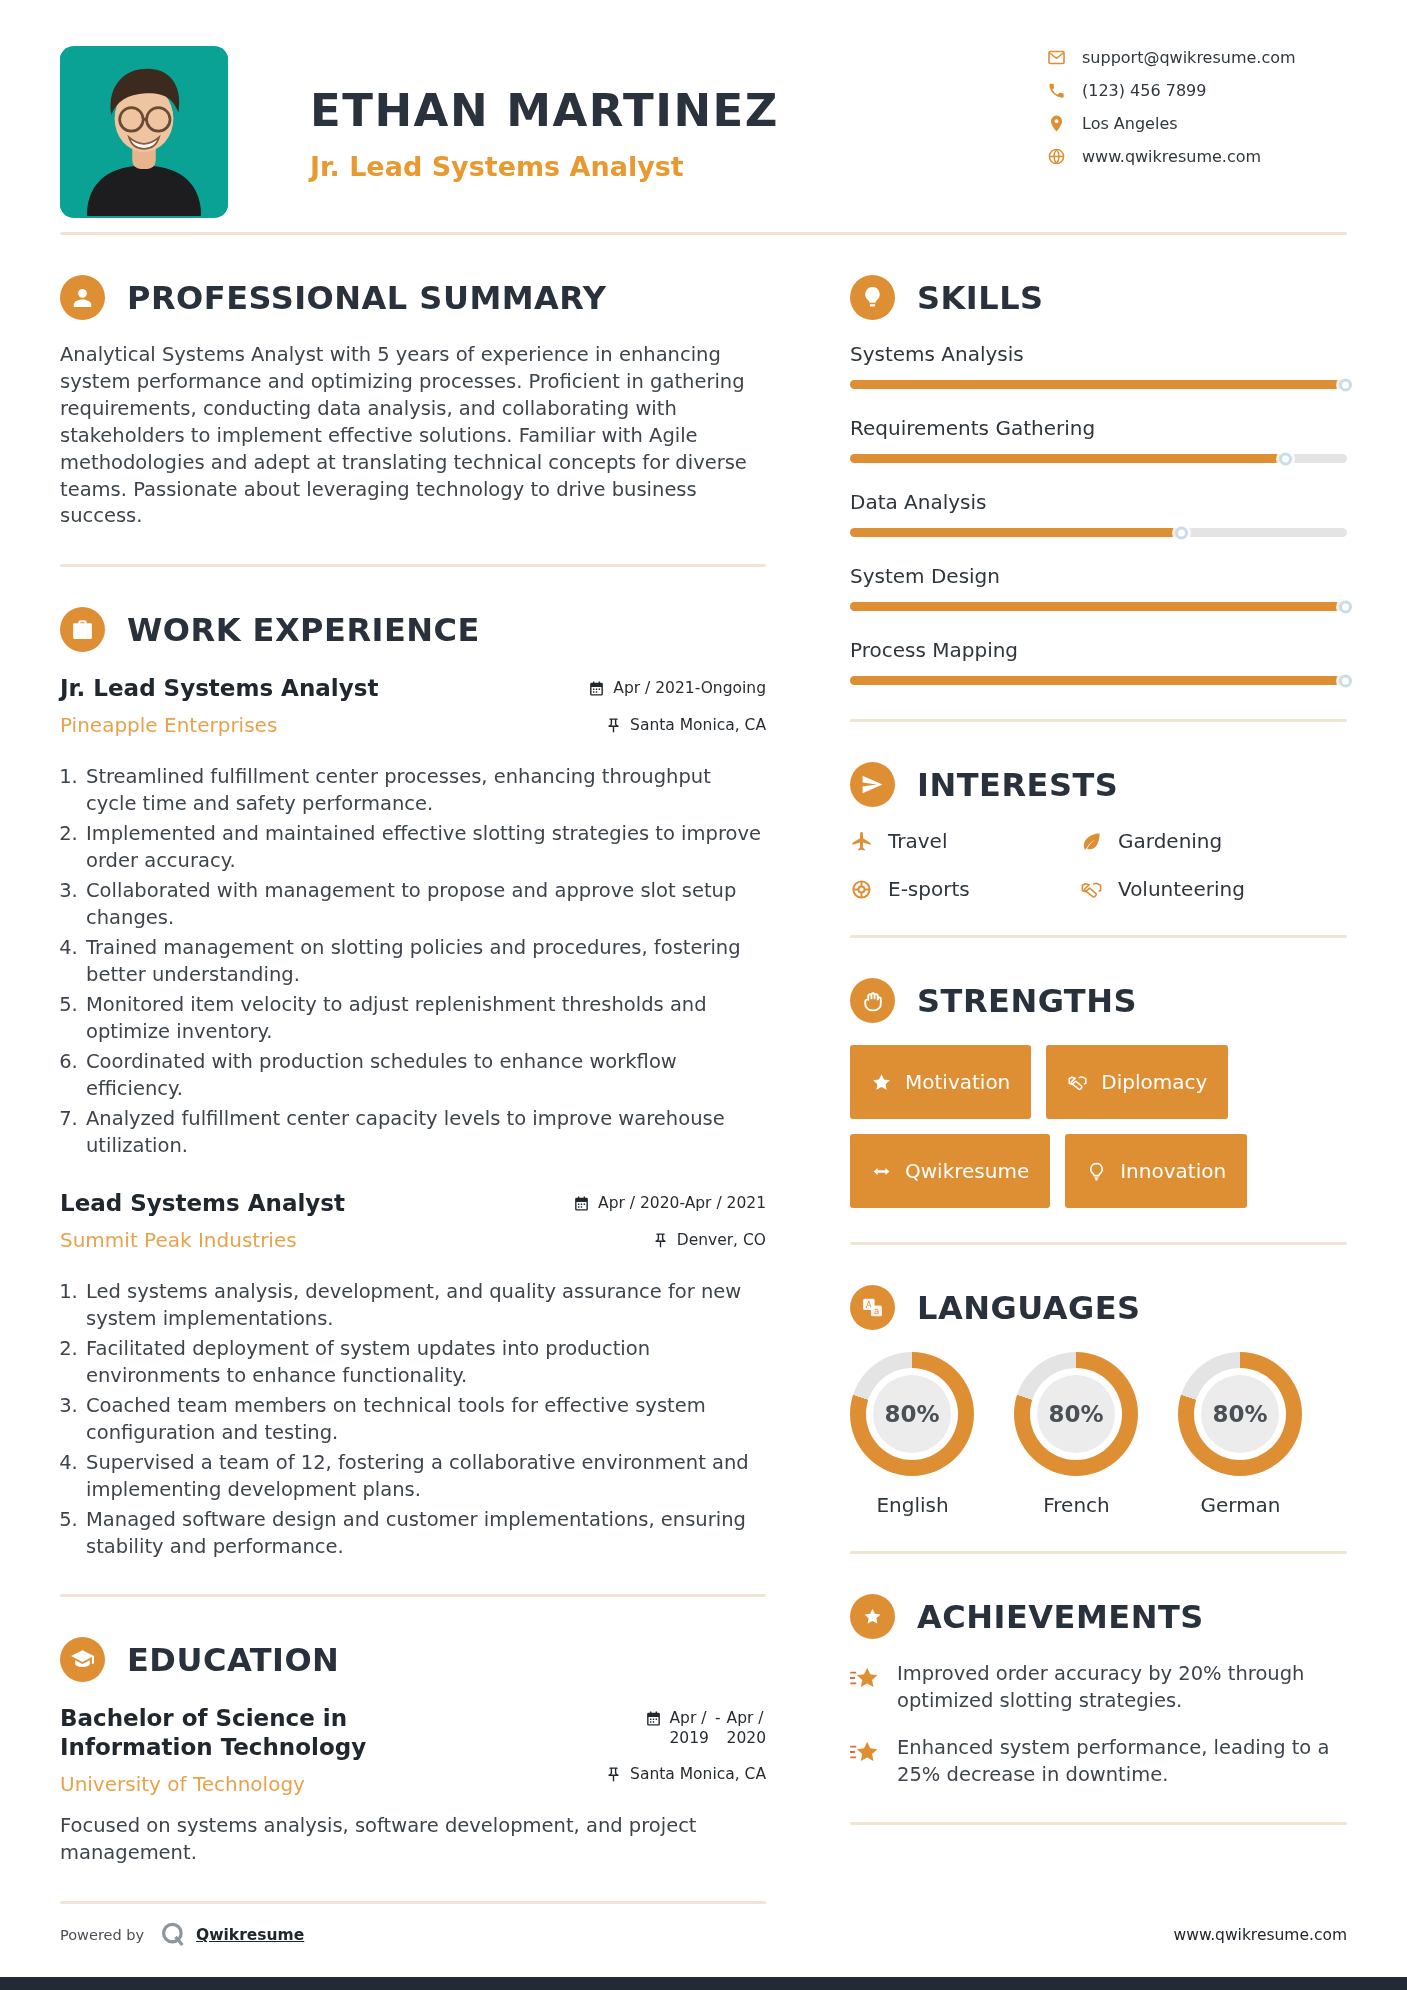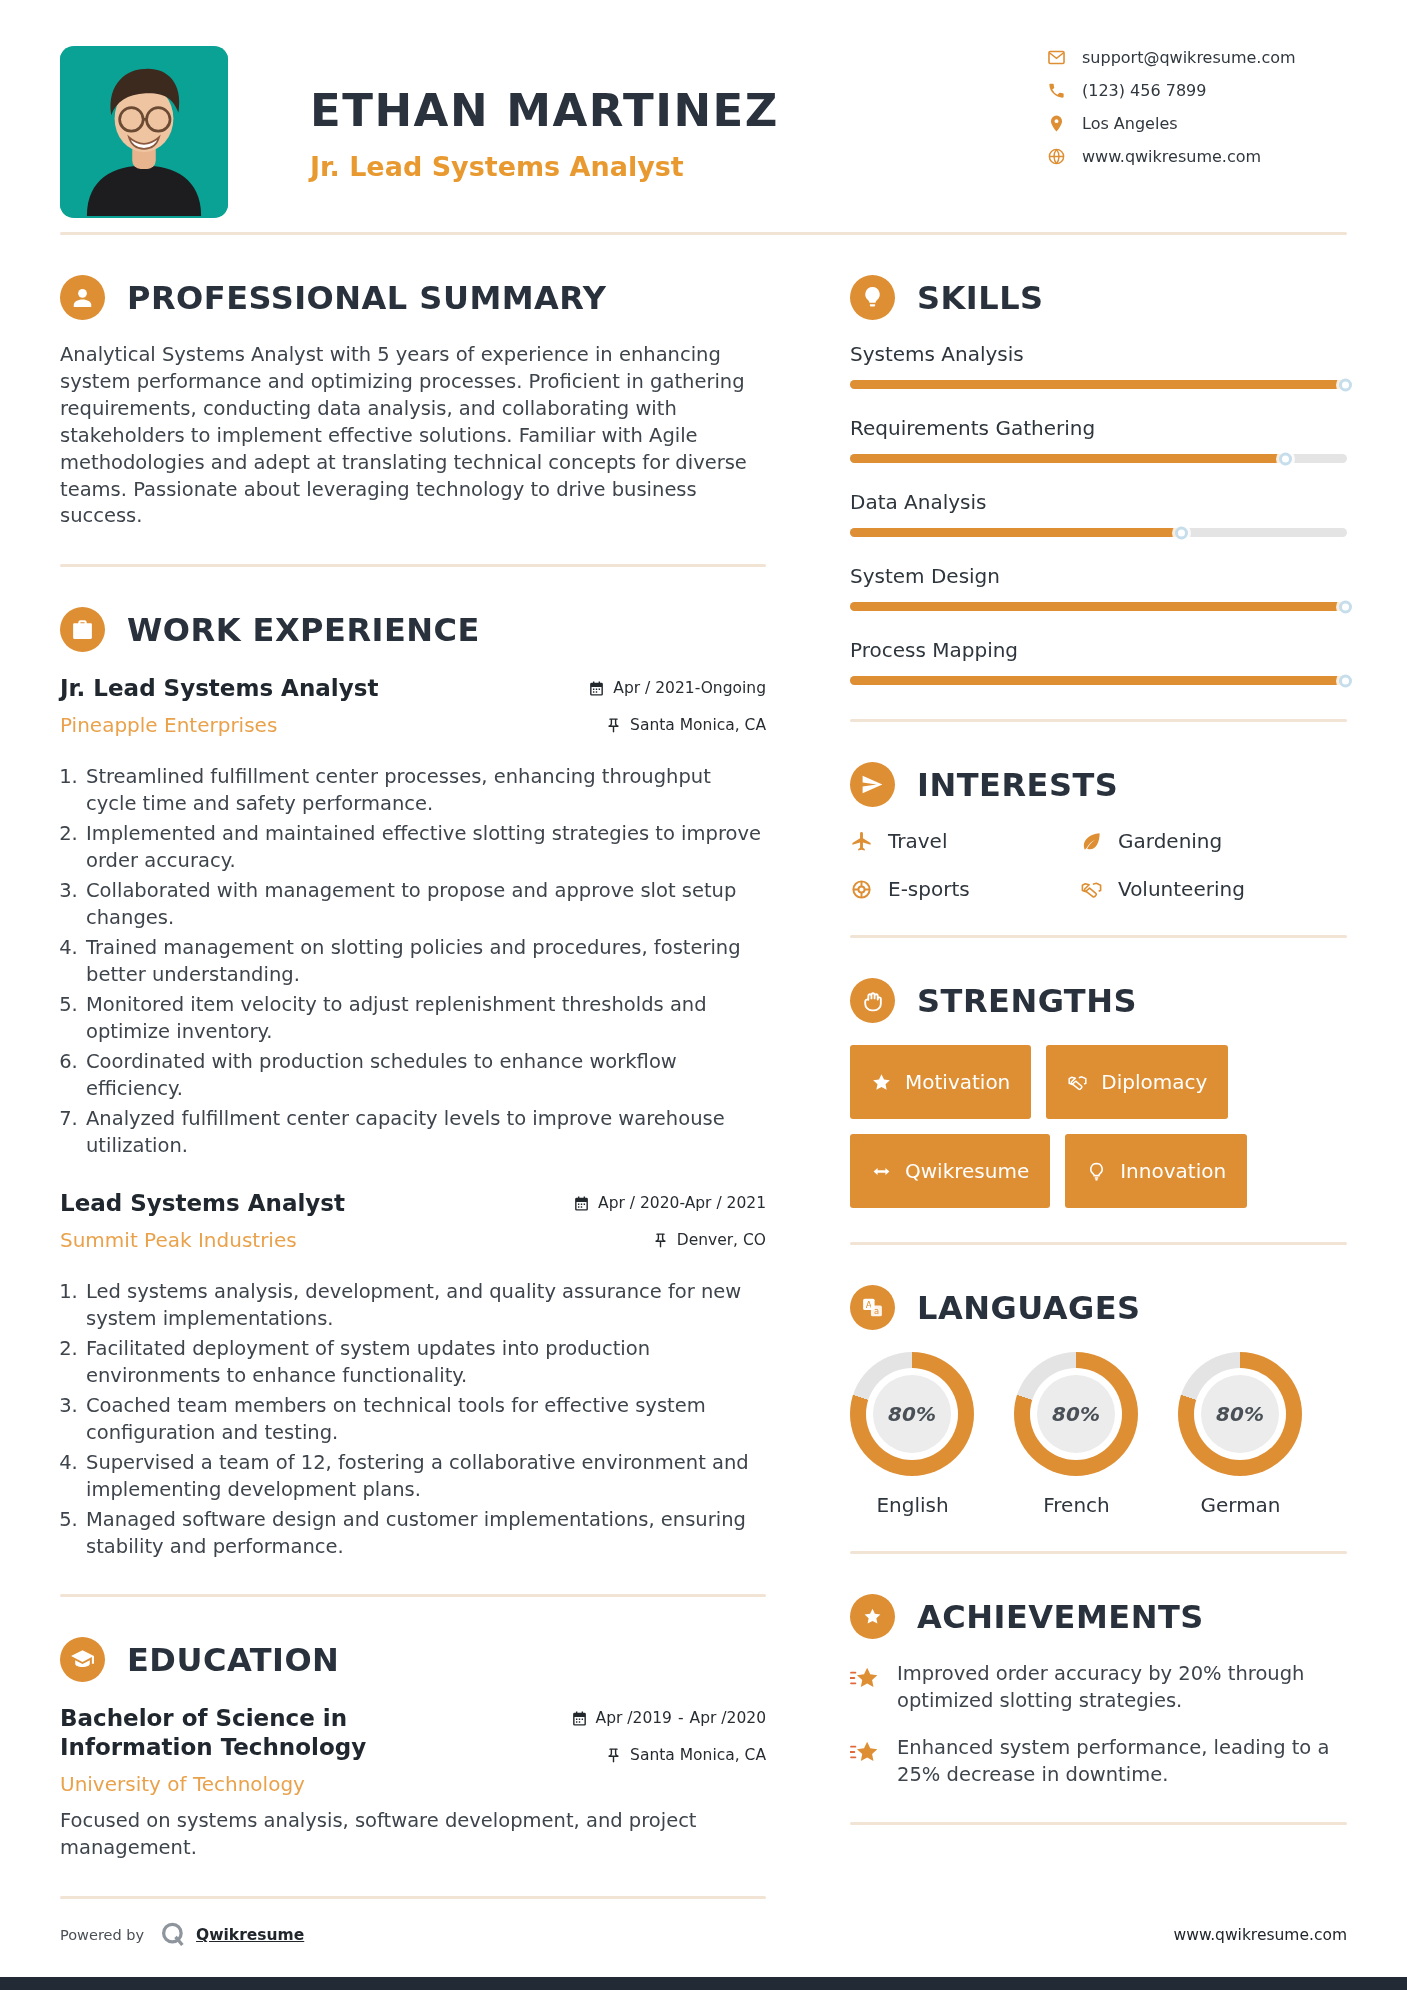--- a/index.html
+++ b/index.html
@@ -47,21 +47,21 @@
   .job-title{font-size:23px; font-weight:bold; color:#20272E; max-width:440px; line-height:1.25;}
   .company{font-size:20px; color:var(--company); margin-top:10px;}
   .meta{min-width:196px; text-align:right; font-size:15.5px; color:#272C31; padding-top:5px;}
   .meta-row{display:flex; justify-content:flex-end; align-items:flex-start; gap:8px; margin-bottom:17px; line-height:1.25;}
   .m-ic{width:17px; height:17px; color:#23282d; flex:0 0 auto; margin-top:1px;}
   .m-ic svg{width:100%; height:100%;}
   .bullets{margin-left:24px; font-size:19.5px; line-height:1.36; color:var(--body);}
   .bullets li{margin-bottom:4px; padding-left:2px;}
 
   .edu-dates{display:inline-flex; gap:6px; align-items:flex-start; text-align:left;}
-  .edu-d{display:inline-flex; flex-direction:row; line-height:1.25;}
+  .edu-d{display:inline-flex; flex-direction:column; line-height:1.25;}
   .edu-desc{margin-top:4px;}
 
   
   .skill{margin-bottom:27px;}
   .skill-label{font-size:20px; color:#2E353C; margin-bottom:14px;}
   .track{position:relative; height:9px; border-radius:6px; background:var(--track);}
   .fill{position:relative; height:100%; border-radius:6px; background:var(--accent);}
   .knob{position:absolute; right:-5px; top:50%; transform:translateY(-50%);
         width:13px; height:13px; border-radius:50%; background:#fff;
         border:3px solid #C6DEEC; box-shadow:0 0 0 3px rgba(255,255,255,.85);}
@@ -77,21 +77,21 @@
   .chip-ic{width:21px; height:21px; flex:0 0 auto; display:flex; align-items:center; justify-content:center;}
   .chip-ic svg{width:100%; height:100%;}
 
   .langs{display:flex; gap:39px; margin-top:8px;}
   .lang{width:125px; text-align:center;}
   .donut{position:relative; width:124px; height:124px; border-radius:50%;
          background:conic-gradient(var(--accent) 0 80%, var(--track) 80% 100%);}
   .hole{position:absolute; inset:16px; border-radius:50%; background:#fff;}
   .core{position:absolute; inset:23px; border-radius:50%; background:#ECECEC;
         display:flex; align-items:center; justify-content:center;
-        font-size:20px; font-weight:bold; color:#4A5057;font-style:italic;}
+        font-size:23px; font-weight:bold; color:#4A5057;}
   .lang-name{margin-top:17px; font-size:20px; color:#2E353C;}
 
   .ach{display:flex; align-items:flex-start; gap:17px; margin-bottom:21px;}
   .ach-ic{width:30px; height:30px; color:var(--accent); flex:0 0 auto; margin-top:2px;}
   .ach-ic svg{width:100%; height:100%;}
   .ach p{font-size:19.5px; line-height:1.36;}
 
   
   footer{position:absolute; left:60px; right:60px; bottom:40px; display:flex; align-items:center;}
   .powered{font-size:14.5px; color:#4A4F55;}

